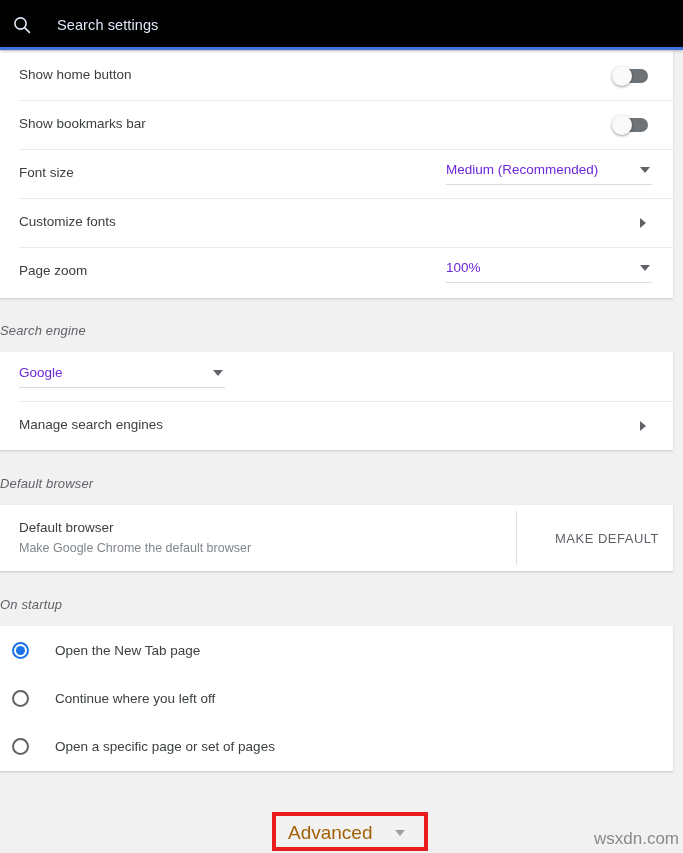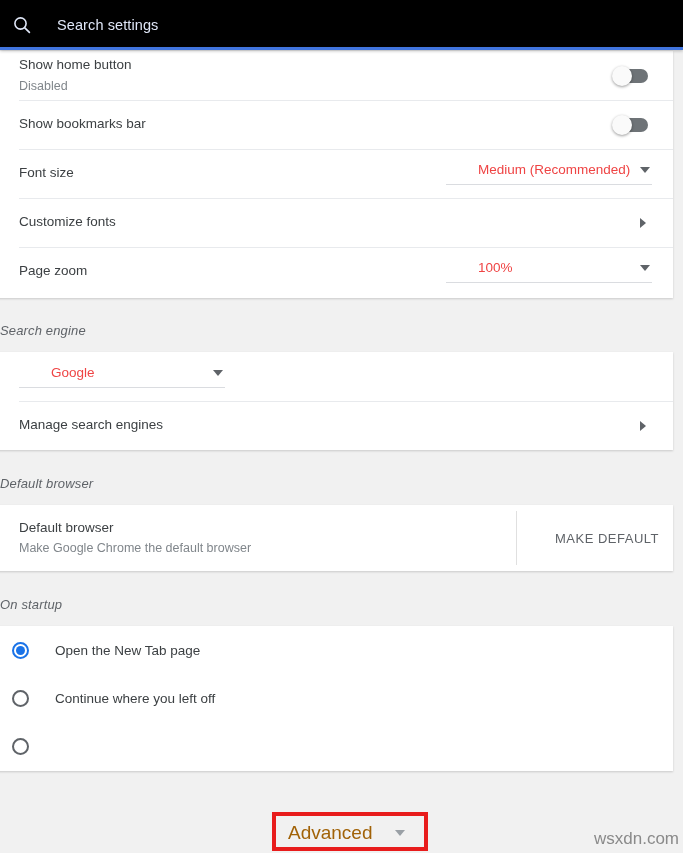--- a/index.html
+++ b/index.html
@@ -122,22 +122,21 @@
     flex: 0 0 auto;
     border-bottom: 1px solid #dadce0;
     display: flex;
     align-items: center;
     justify-content: space-between;
     padding-bottom: 7px;
     margin-right: 2px;
   }
   .select-value {
     font-size: 13.5px;
-    color: #ef4444;
-    margin-left: 32px;
+    color: #6d28d9;
   }
   .caret-down {
     width: 0; height: 0;
     border-left: 5px solid transparent;
     border-right: 5px solid transparent;
     border-top: 6px solid #5f6368;
     margin-right: 2px;
   }
   .caret-right {
     width: 0; height: 0;
@@ -247,21 +246,20 @@
     </svg>
   </span>
   <span class="search-placeholder">Search settings</span>
 </div>
 
 <div class="card" id="appearance-card" style="top:51px; height:247px;">
 
   <div class="row" style="height:49px;">
     <div class="row-label">
       <div>Show home button</div>
-      <div class="row-sub">Disabled</div>
     </div>
     <div class="toggle">
       <div class="knob"></div>
     </div>
   </div>
 
   <div class="row" style="height:49px;">
     <div class="row-label">Show bookmarks bar</div>
     <div class="toggle">
       <div class="knob"></div>
@@ -324,20 +322,21 @@
   <div class="radio-row">
     <span class="radio checked"></span>
     <span class="radio-label">Open the New Tab page</span>
   </div>
   <div class="radio-row">
     <span class="radio"></span>
     <span class="radio-label">Continue where you left off</span>
   </div>
   <div class="radio-row">
     <span class="radio"></span>
+    <span class="radio-label">Open a specific page or set of pages</span>
   </div>
 </div>
 
 <div id="advanced-button">
   <span id="advanced-label">Advanced</span>
   <span id="advanced-caret"></span>
 </div>
 <div id="advanced-highlight"></div>
 
 <div id="watermark">wsxdn.com</div>

